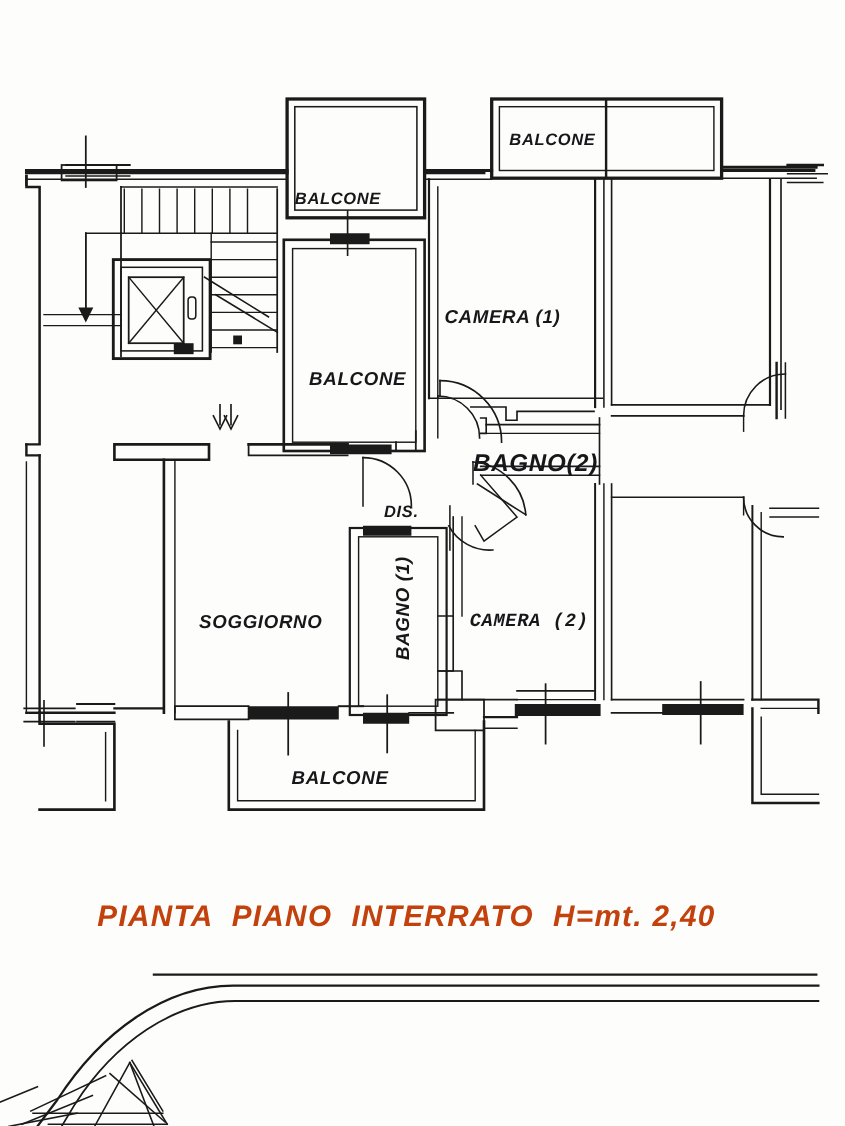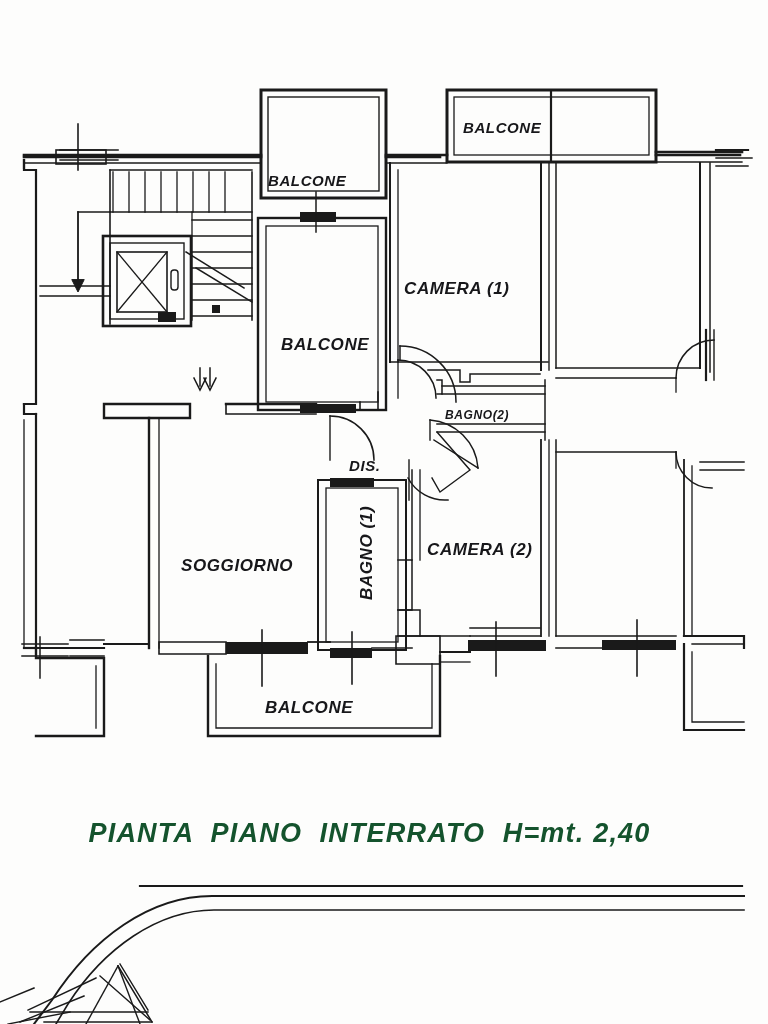--- a/index.html
+++ b/index.html
@@ -15,21 +15,21 @@
   #plan-svg{position:absolute;left:0;top:0;width:768px;height:1024px;}
   .caption{
     position:absolute;
     left:0;top:818px;width:739px;
     text-align:center;
     font-family:"Liberation Sans", sans-serif;
     font-style:italic;
     font-weight:bold;
     font-size:27px;
     letter-spacing:1.2px;
-    color:#14532d;
+    color:#c2410c;
     white-space:pre;
   }
   .rlabel{
     position:absolute;
     font-family:"Liberation Sans", sans-serif;
     font-style:italic;
     font-weight:bold;
     color:#17171a;
     white-space:nowrap;
     letter-spacing:0.6px;
@@ -309,27 +309,27 @@
   </svg>
 
   <div class="rlabel" style="left:268px;top:172px;font-size:15px;">BALCONE</div>
 
   <div class="rlabel" style="left:463px;top:119px;font-size:15px;">BALCONE</div>
 
   <div class="rlabel" style="left:404px;top:279px;font-size:17px;text-align:center;">CAMERA (1)</div>
 
   <div class="rlabel" style="left:281px;top:335px;font-size:17px;">BALCONE</div>
 
-  <div class="rlabel" style="left:445px;top:408px;font-size:12px;">BAGNO(2)</div>
+  <div class="rlabel" style="left:430px;top:408px;font-size:22px;">BAGNO(2)</div>
 
   <div class="rlabel" style="left:349px;top:457px;font-size:15px;">DIS.</div>
 
   <div class="rlabel" style="left:181px;top:556px;font-size:17px;">SOGGIORNO</div>
 
-  <div class="rlabel" style="left:427px;top:540px;font-size:17px;">CAMERA (2)</div>
+  <div class="rlabel" style="left:427px;top:556px;font-size:17px;font-family:Liberation Mono, monospace;">CAMERA (2)</div>
 
   <div class="rlabel" style="left:357px;top:600px;font-size:17px;transform:rotate(-90deg);">BAGNO (1)</div>
 
   <div class="rlabel" style="left:265px;top:698px;font-size:17px;">BALCONE</div>
 
   <div class="caption">PIANTA  PIANO  INTERRATO  H=mt. 2,40</div>
 
 </div>
 
 </body></html>

